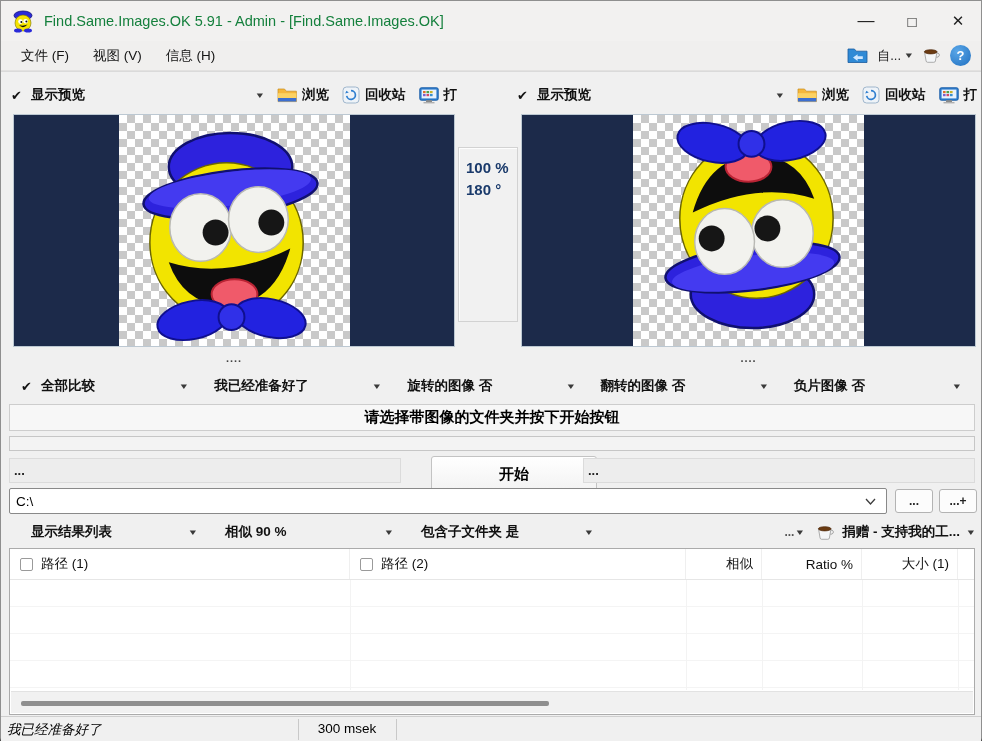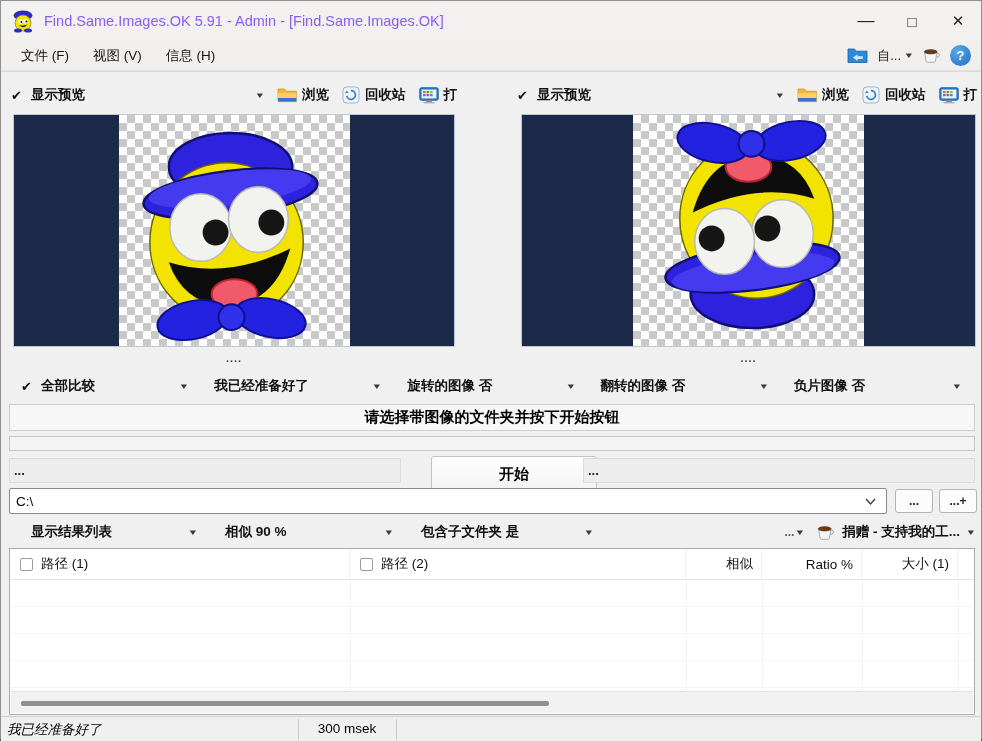--- a/index.html
+++ b/index.html
@@ -5,21 +5,21 @@
   * { margin:0; padding:0; box-sizing:border-box; }
   html,body { width:982px; height:741px; overflow:hidden;
     font-family:"Liberation Sans","DejaVu Sans",sans-serif; }
   .window { position:relative; width:982px; height:741px; background:#f0f0f0;
     border:1px solid #8f8f8f; border-bottom:3px solid #3f3f3f; }
 
   
   .titlebar { height:40px; display:flex; align-items:center; padding:0 0 0 10px;
     background:#f2f1f0; }
   .titlebar .appicon { width:24px; height:24px; margin-right:9px; flex:0 0 auto; }
-  .titlebar .title { font-size:14.5px; color:#8b5cf6; white-space:nowrap; }
+  .titlebar .title { font-size:14.5px; color:#15803d; white-space:nowrap; }
   .win-controls { margin-left:auto; display:flex; height:40px; }
   .win-btn { width:46px; height:40px; display:flex; align-items:center; justify-content:center;
     font-size:15px; color:#1b1b1b; cursor:default; }
   .win-btn.min { font-size:17px; }
 
   
   .menubar { height:30px; display:flex; align-items:center; padding:0 10px 0 8px;
     background:#f0efee; border-bottom:1px solid #e2e1e0; }
   .menu-item { padding:4px 12px; font-size:13.5px; color:#141414; white-space:nowrap; }
   .menubar-right { margin-left:auto; display:flex; align-items:center; gap:9px; }
@@ -276,20 +276,24 @@
           <circle cx="153" cy="108" r="13" fill="#161616"></circle>
           <path d="M50 148 Q108 166 172 134 Q156 192 104 192 Q64 188 50 148 Z" fill="#0d0d0d"></path>
           <ellipse cx="116" cy="180" rx="23" ry="15" fill="#f05a6a" stroke="#b92434" stroke-width="2"></ellipse>
           <ellipse cx="74" cy="206" rx="36" ry="19" transform="rotate(-12 74 206)" fill="#2222e0" stroke="#0f0f8f" stroke-width="2"></ellipse>
           <ellipse cx="152" cy="204" rx="36" ry="19" transform="rotate(12 152 204)" fill="#2222e0" stroke="#0f0f8f" stroke-width="2"></ellipse>
           <circle cx="113" cy="203" r="13" fill="#3030e8" stroke="#0f0f8f" stroke-width="2"></circle>
         </svg>
       </div>
     </div>
 
+    <div class="zoom-panel">
+      <div>100 %</div>
+      <div>180 °</div>
+    </div>
 
     <div class="preview right">
       <div class="checker rot180">
         <svg viewBox="0 0 232 232">
           <ellipse cx="112" cy="52" rx="62" ry="34" fill="#2d22dd" stroke="#101070" stroke-width="2.5"></ellipse>
           <ellipse cx="108" cy="128" rx="77" ry="80" fill="#f2e400" stroke="#6a6400" stroke-width="1.5"></ellipse>
           <g transform="rotate(-7 112 79)">
             <ellipse cx="112" cy="79" rx="88" ry="23" fill="#2d22dd" stroke="#101070" stroke-width="2.5"></ellipse>
             <ellipse cx="112" cy="74" rx="82" ry="17" fill="#443af0"></ellipse>
           </g>

